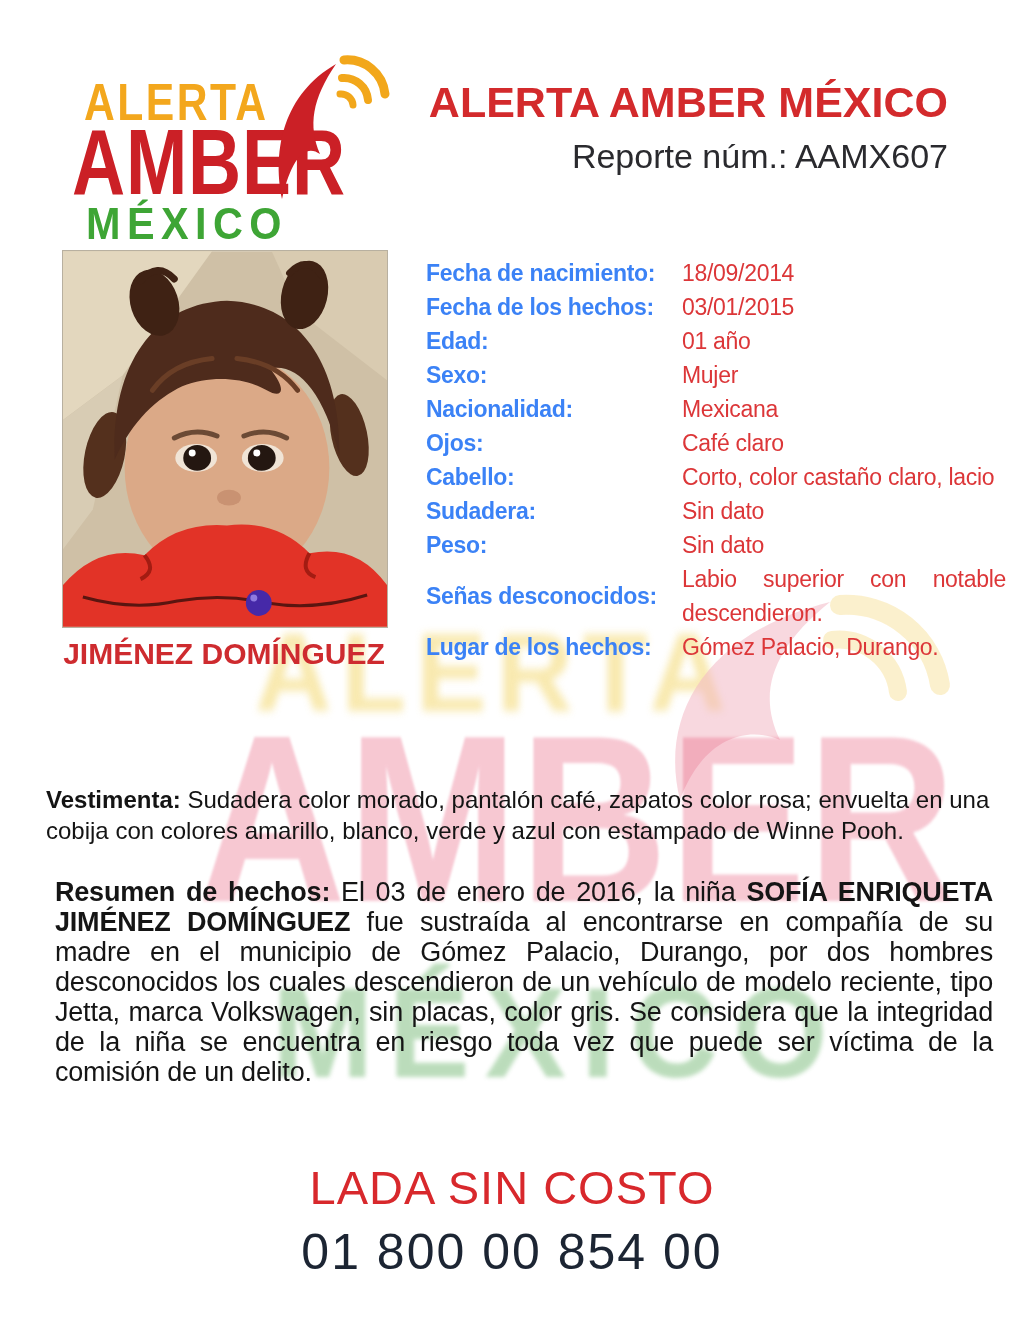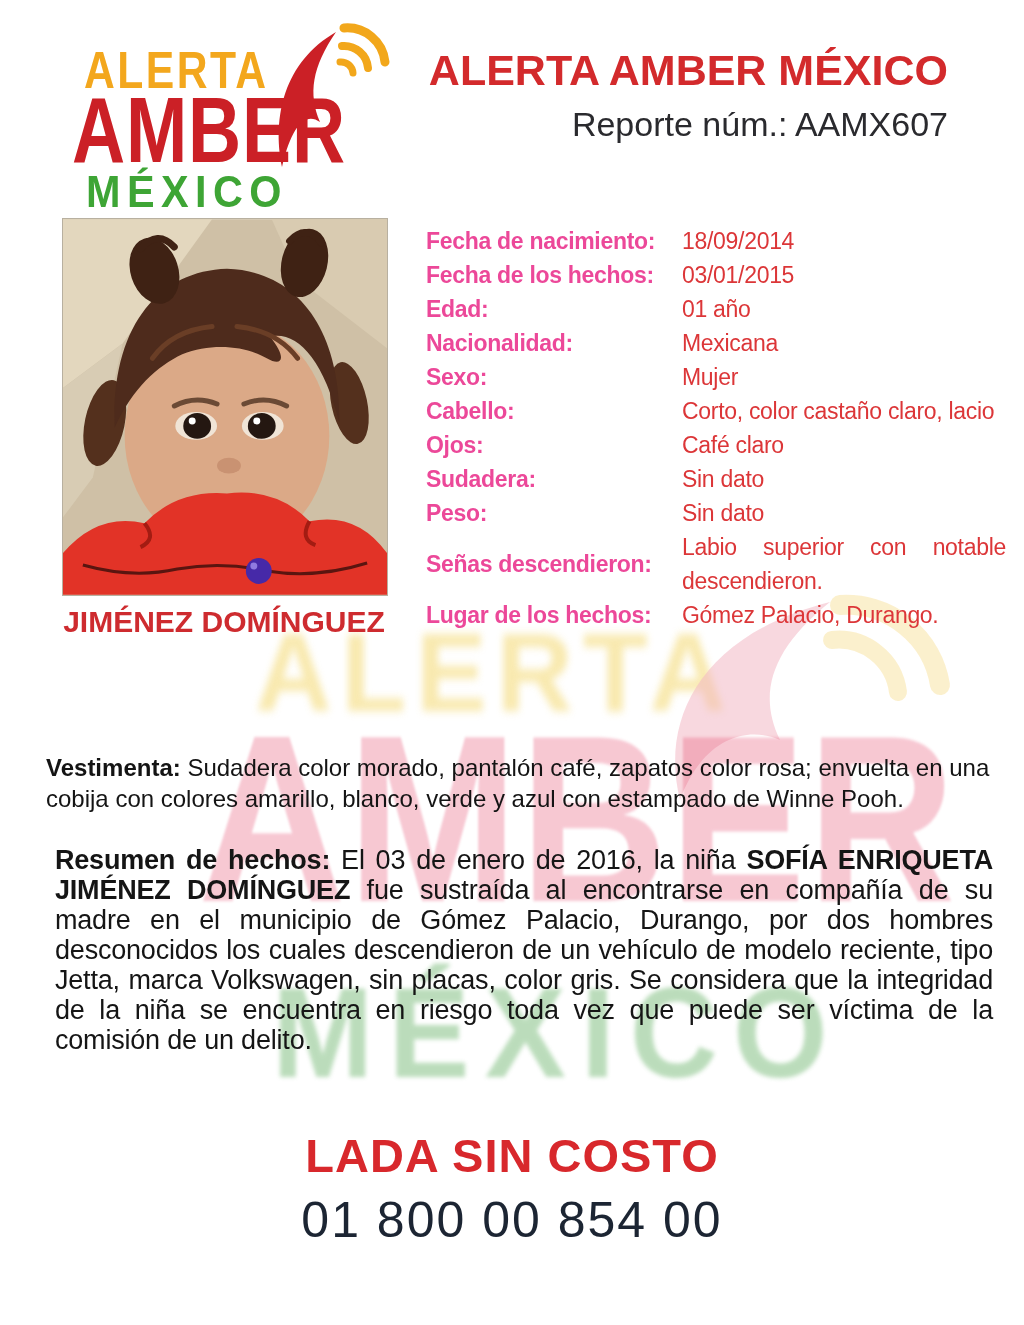--- a/index.html
+++ b/index.html
@@ -27,21 +27,21 @@
     transform: scaleX(0.86); transform-origin: left top;
   }
   .wm-mexico {
     position: absolute; left: 272px; top: 968px;
     font-size: 128px; font-weight: bold; letter-spacing: 16px; line-height: 130px;
     color: #5fae5f; opacity: 0.42; filter: blur(2px);
     transform: scaleX(0.95); transform-origin: left top;
   }
   .wm-swoosh { position: absolute; left: 640px; top: 590px; opacity: 0.55; }
   
-  .content { position: absolute; inset: 0; z-index: 1; }
+  .content { position: absolute; inset: 0; z-index: 1; margin-top: 32px; }
   
   .logo { position: absolute; left: 52px; top: 20px; width: 340px; height: 195px; }
   .logo-alerta {
     position: absolute; left: 32px; top: 20px;
     font-size: 52px; font-weight: bold; letter-spacing: 3px;
     color: #f3a71d; transform: scaleX(0.82); transform-origin: left top;
   }
   .logo-amber {
     position: absolute; left: 20px; top: 58px;
     font-size: 92px; font-weight: bold; letter-spacing: 1px;
@@ -64,42 +64,42 @@
   .child-name {
     position: absolute; left: 28px; top: 602px; width: 392px;
     text-align: center; font-size: 30px; font-weight: bold; line-height: 40px;
     color: #ce2b2f;
   }
   
   .fields { position: absolute; left: 426px; top: 224px; width: 580px; }
   .field-row { display: flex; align-items: center; }
   .field-label {
     flex: 0 0 256px; font-size: 23px; font-weight: bold; line-height: 34px;
-    letter-spacing: -0.3px; color: #ec4899;
+    letter-spacing: -0.3px; color: #3b82f6;
   }
   .field-value {
     flex: 1; font-size: 23px; font-weight: normal; line-height: 34px;
     letter-spacing: -0.3px; color: #dc3638; text-align: justify;
   }
   
   .vestimenta {
     position: absolute; left: 46px; top: 752px; width: 946px;
     font-size: 24px; line-height: 31px; color: #141414;
   }
   .vestimenta b { font-weight: bold; }
   
   .resumen {
     position: absolute; left: 55px; top: 845px; width: 938px;
     font-size: 27px; line-height: 30px; letter-spacing: -0.2px;
     color: #151515; text-align: justify;
   }
   .resumen b { font-weight: bold; }
   
   .footer { position: absolute; left: 0; top: 1128px; width: 1024px; text-align: center; }
-  .footer-lada { font-size: 47px; font-weight: bold; color: #d8282c; letter-spacing: 1px; }
+  .footer-lada { font-size: 47px; font-weight: normal; color: #d8282c; letter-spacing: 1px; }
   .footer-phone { margin-top: 8px; font-size: 50px; font-weight: normal; color: #1c2533; letter-spacing: 2px; }
 </style>
 </head>
 <body>
 
 <div id="poster">
 
   <div class="watermark">
     <div class="wm-alerta">ALERTA</div>
     <svg class="wm-swoosh" width="340" height="220" viewBox="0 0 340 220">
@@ -185,45 +185,45 @@
       </div>
       <div class="field-row">
         <span class="field-label">Fecha de los hechos:</span>
         <span class="field-value">03/01/2015</span>
       </div>
       <div class="field-row">
         <span class="field-label">Edad:</span>
         <span class="field-value">01 año</span>
       </div>
       <div class="field-row">
+        <span class="field-label">Sexo:</span>
+        <span class="field-value">Mujer</span>
+      </div>
+      <div class="field-row">
         <span class="field-label">Nacionalidad:</span>
         <span class="field-value">Mexicana</span>
       </div>
       <div class="field-row">
-        <span class="field-label">Sexo:</span>
-        <span class="field-value">Mujer</span>
+        <span class="field-label">Ojos:</span>
+        <span class="field-value">Café claro</span>
       </div>
       <div class="field-row">
         <span class="field-label">Cabello:</span>
         <span class="field-value">Corto, color castaño claro, lacio</span>
       </div>
       <div class="field-row">
-        <span class="field-label">Ojos:</span>
-        <span class="field-value">Café claro</span>
-      </div>
-      <div class="field-row">
         <span class="field-label">Sudadera:</span>
         <span class="field-value">Sin dato</span>
       </div>
       <div class="field-row">
         <span class="field-label">Peso:</span>
         <span class="field-value">Sin dato</span>
       </div>
       <div class="field-row">
-        <span class="field-label">Señas descendieron:</span>
+        <span class="field-label">Señas desconocidos:</span>
         <span class="field-value">Labio superior con notable descendieron.</span>
       </div>
       <div class="field-row">
         <span class="field-label">Lugar de los hechos:</span>
         <span class="field-value">Gómez Palacio, Durango.</span>
       </div>
     </div>
 
     <p class="vestimenta"><b>Vestimenta:</b><span> Sudadera color morado, pantalón café, zapatos color rosa; envuelta en una cobija con colores amarillo, blanco, verde y azul con estampado de Winne Pooh.</span></p>
 

